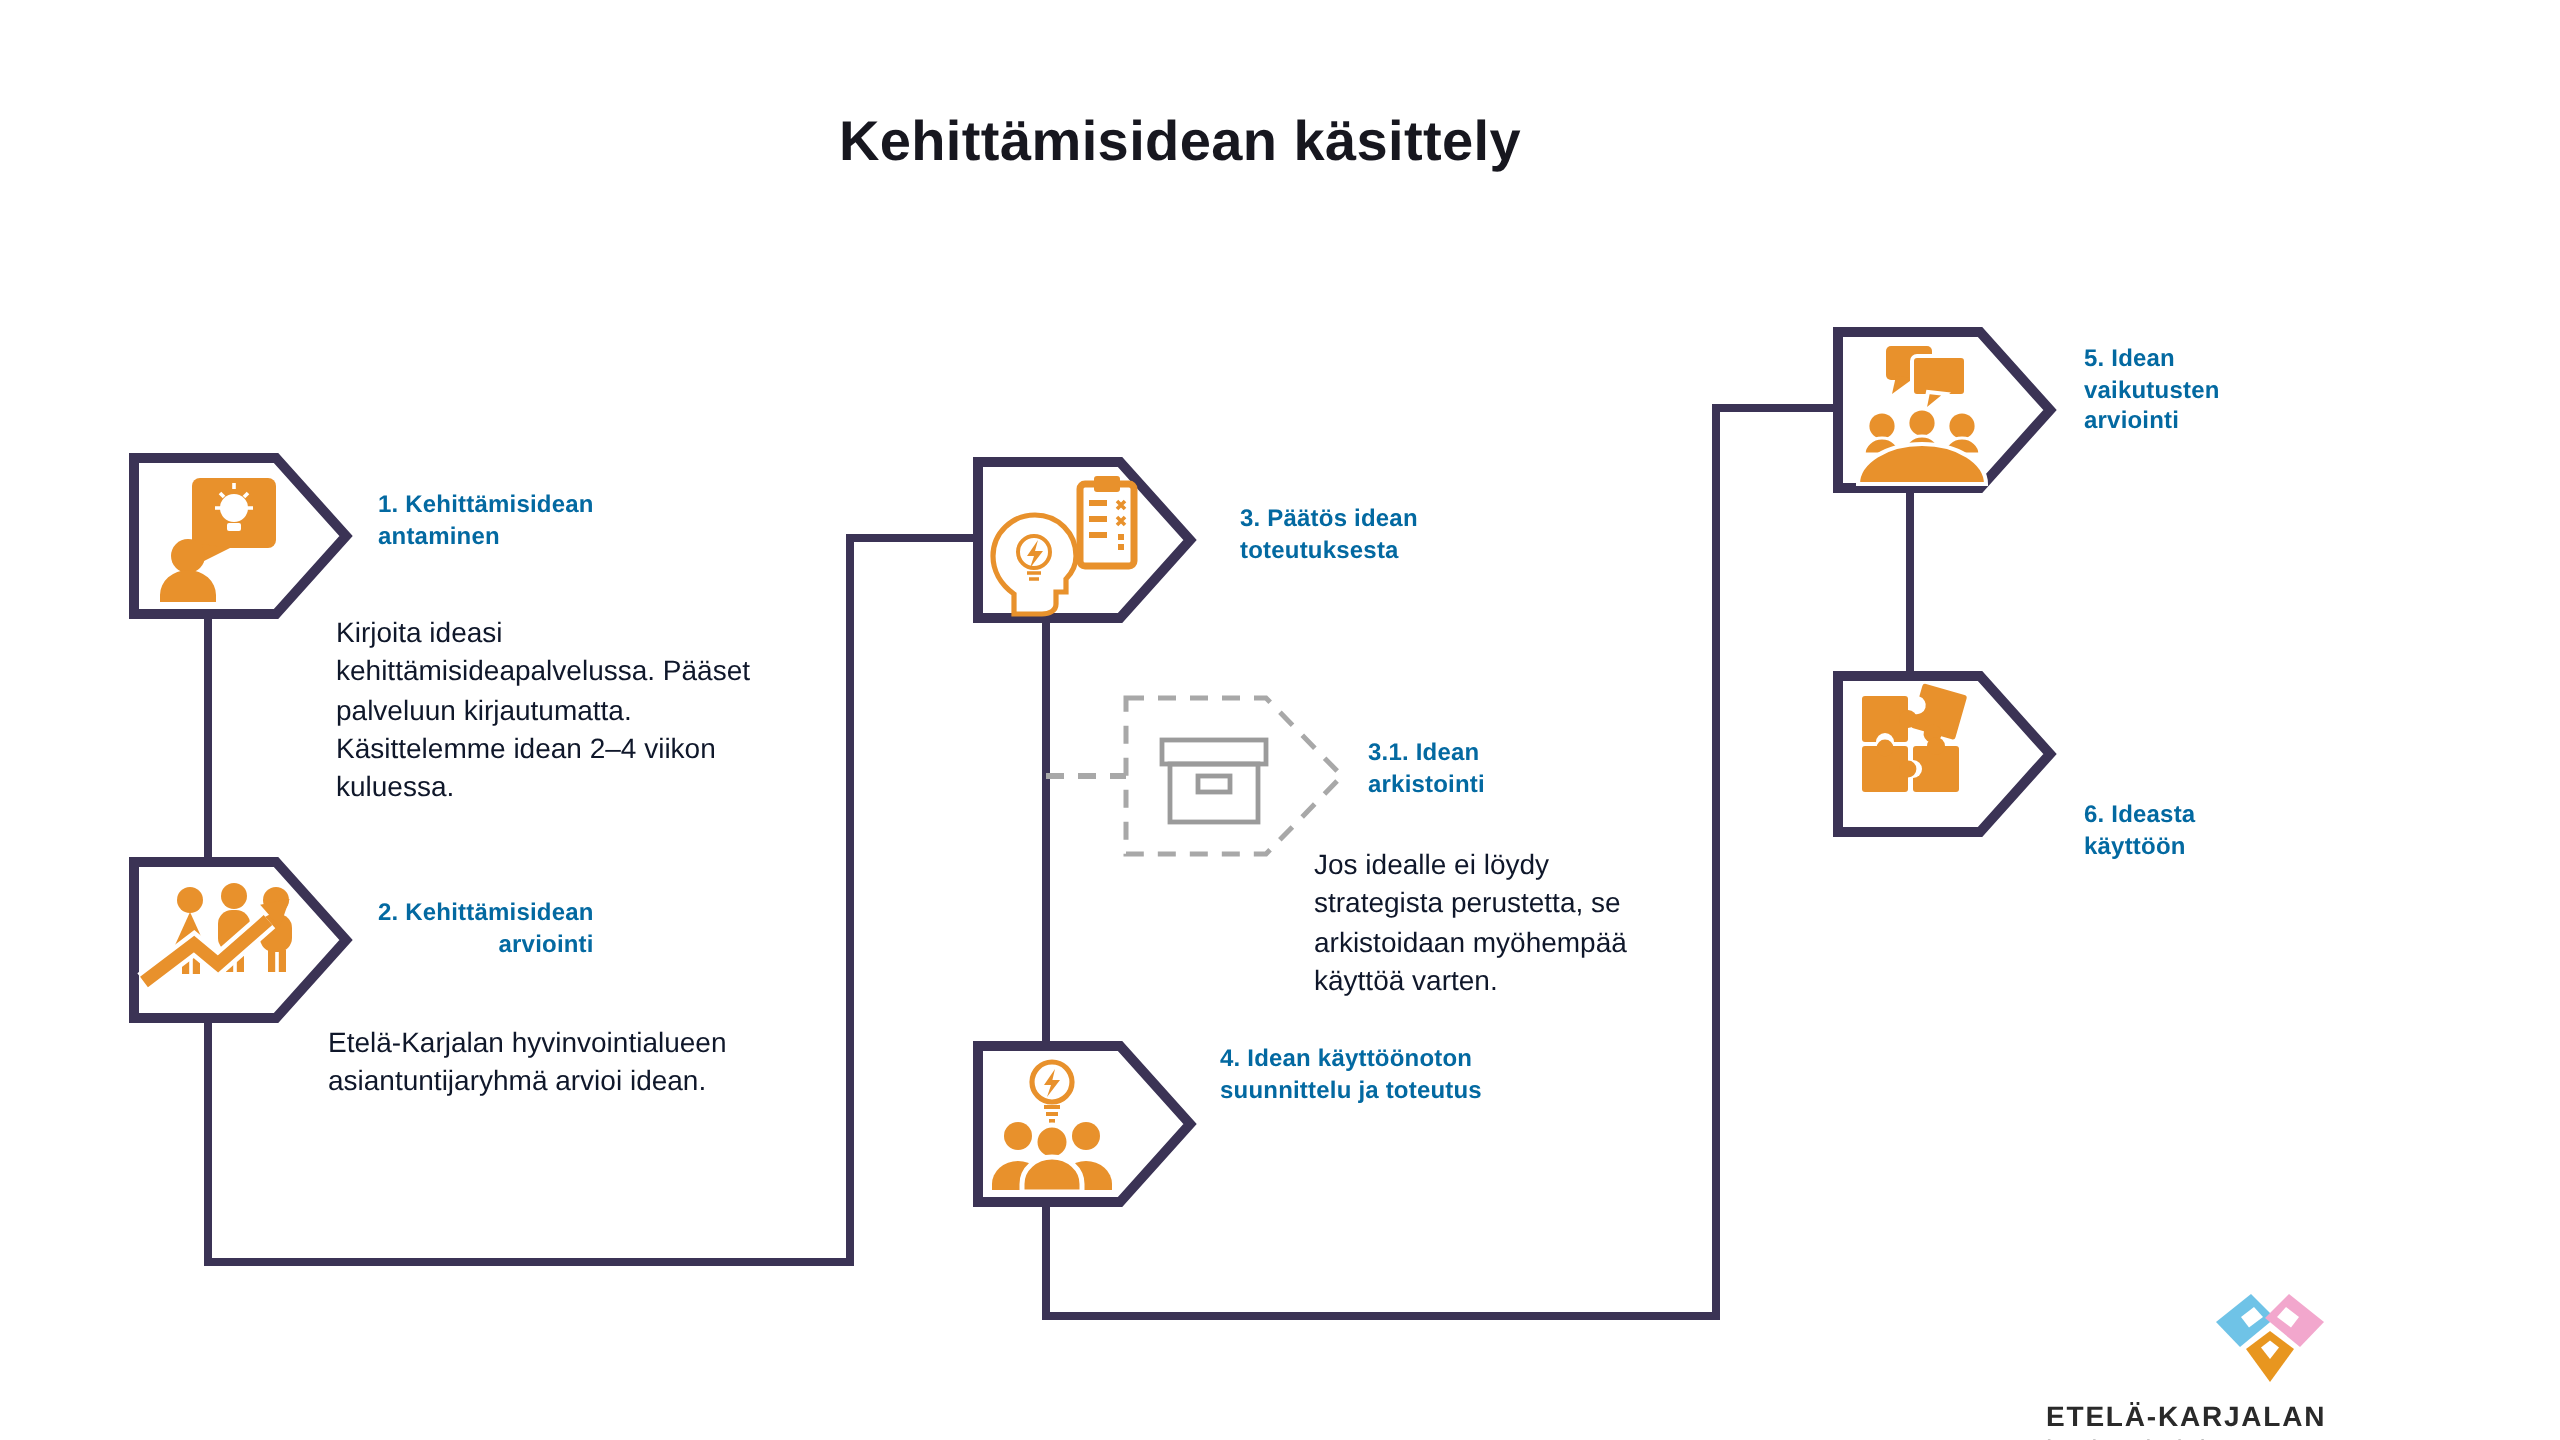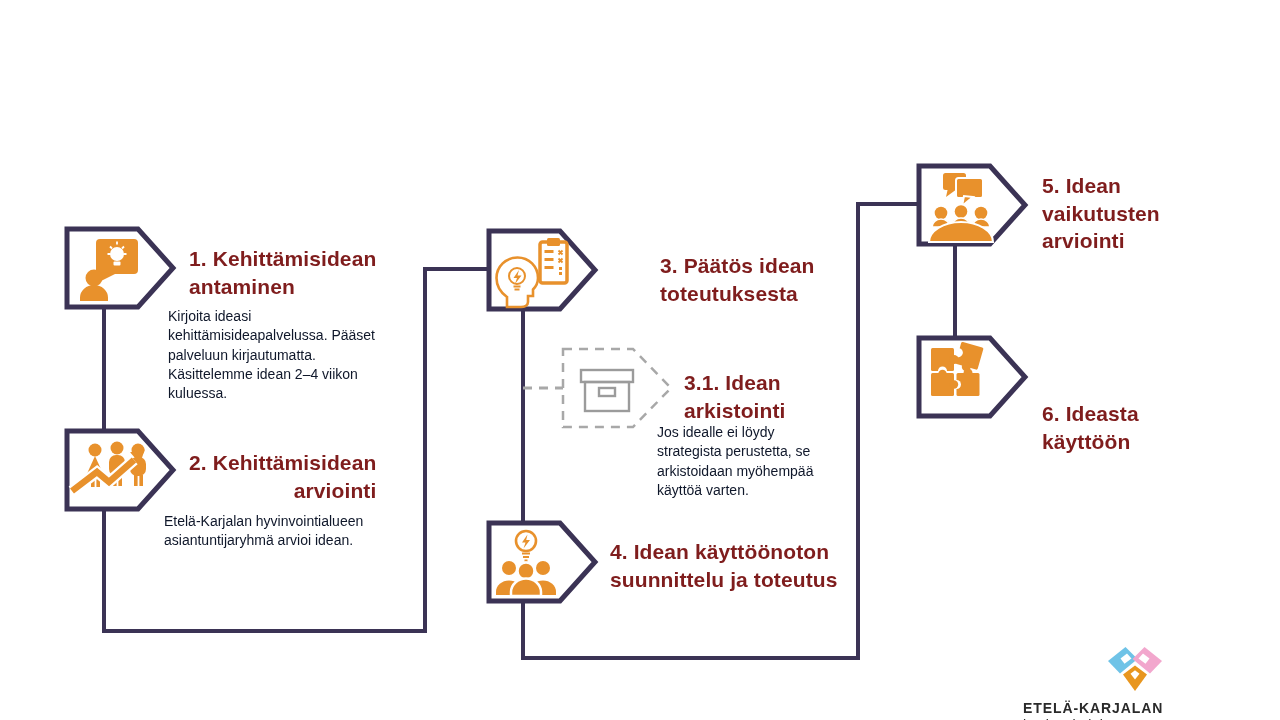--- a/index.html
+++ b/index.html
@@ -8,40 +8,41 @@
     font-family:"Liberation Sans", sans-serif; overflow:hidden;
   }
   .abs { position:absolute; }
   #page-title {
     left:0; top:55px; width:1180px; text-align:center;
     font-size:28px; font-weight:bold; color:#17171f; letter-spacing:0.2px;
   }
   #connectors { left:0; top:0; }
   .node { width:114px; height:84px; }
   .step-title {
-    font-size:21px; font-weight:bold; color:#7f1d1d;
+    font-size:12px; font-weight:bold; color:#0369a1;
     line-height:1.31; white-space:pre-line; letter-spacing:0.1px;
   }
   .step-desc {
     font-size:14px; font-weight:normal; color:#0f172a;
     line-height:1.38; white-space:pre-line;
   }
   #logo { left:1023px; top:646px; display:flex; align-items:flex-end; gap:8px;flex-direction:column; }
   .logo-name {
     font-size:14px; font-weight:bold; color:#2a2a2a; letter-spacing:0.9px;
   }
   .logo-type {
     font-size:14px; font-weight:normal; color:#2a2a2a; letter-spacing:0.3px; margin-top:1px;
   }
 </style>
 </head>
 <body>
 
 <div id="canvas">
 
+  <div id="page-title" class="abs">Kehittämisidean käsittely</div>
 
   <svg id="connectors" class="abs" width="1280" height="720" viewBox="0 0 1280 720">
     <path d="M104 300 V436" fill="none" stroke="#3B3355" stroke-width="4"></path>
     <path d="M104 504 L104 631 L425 631 L425 269 L490 269" fill="none" stroke="#3B3355" stroke-width="4"></path>
     <path d="M523 304 V528" fill="none" stroke="#3B3355" stroke-width="4"></path>
     <path d="M523 388 H565" fill="none" stroke="#A8A8A8" stroke-width="3" stroke-dasharray="9 7"></path>
     <path d="M523 596 L523 658 L858 658 L858 204 L920 204" fill="none" stroke="#3B3355" stroke-width="4"></path>
     <path d="M955 237 V341" fill="none" stroke="#3B3355" stroke-width="4"></path>
   </svg>
 
@@ -108,21 +109,21 @@
           <rect x="58.5" y="22" width="9" height="3"></rect>
           <rect x="58.5" y="30" width="9" height="3"></rect>
           <rect x="58.5" y="38" width="9" height="3"></rect>
           <rect x="73" y="39" width="3" height="3"></rect>
           <rect x="73" y="44" width="3" height="3"></rect>
         </g>
         <path d="M72.5 22.5 l4 4 M76.5 22.5 l-4 4 M72.5 30.5 l4 4 M76.5 30.5 l-4 4" stroke-width="1.8"></path>
       </g>
     </svg>
   </div>
-  <div class="abs step-title" style="left:620px; top:252px;margin-left:40px;">3. Päätös idean
+  <div class="abs step-title" style="left:620px; top:252px;">3. Päätös idean
 toteutuksesta</div>
 
   <div class="abs node" style="left:561px; top:347px;">
     <svg width="114" height="84" viewBox="0 0 114 84">
       <path d="M2 2 H72 L110 41 L72 80 H2 Z" fill="#ffffff" stroke="#A8A8A8" stroke-width="2.5" stroke-dasharray="9 7"></path>
       <g fill="none" stroke="#9B9B9B" stroke-width="2.4">
         <rect x="20" y="23" width="52" height="12"></rect>
         <rect x="24" y="35" width="44" height="29"></rect>
         <rect x="38" y="41" width="16" height="8"></rect>
       </g>
@@ -144,21 +145,21 @@
         <path d="M36 33.5 H44 M37 37 H43 M38.5 40.5 H41.5" stroke="#E8912C" stroke-width="2" fill="none"></path>
         <circle cx="23" cy="48" r="7"></circle>
           <circle cx="57" cy="48" r="7"></circle>
         <path d="M10 75 v-3 a13 11.5 0 0 1 26 0 v3 z"></path>
         <path d="M44 75 v-3 a13 11.5 0 0 1 26 0 v3 z"></path>
         <circle cx="40" cy="51" r="8.5" stroke="#ffffff" stroke-width="2.5"></circle>
         <path d="M25 76 v-4 a15 13.5 0 0 1 30 0 v4 z" stroke="#ffffff" stroke-width="2.5"></path>
       </g>
     </svg>
   </div>
-  <div class="abs step-title" style="left:610px; top:538px;">4. Idean käyttöönoton
+  <div class="abs step-title" style="left:610px; top:522px;">4. Idean käyttöönoton
 suunnittelu ja toteutus</div>
 
   <div class="abs node" style="left:916px; top:163px;">
     <svg width="114" height="84" viewBox="0 0 114 84">
       <path d="M3 3 H74 L109 42 L74 81 H3 Z" fill="#ffffff" stroke="#3B3355" stroke-width="5"></path>
       <g fill="#E8912C">
         <rect x="27" y="10" width="23" height="17" rx="2.5"></rect>
         <path d="M32 25 L30 34 L41 26 Z"></path>
         <g stroke="#ffffff" stroke-width="2">
           <rect x="40" y="15" width="27" height="20" rx="2.5"></rect>

